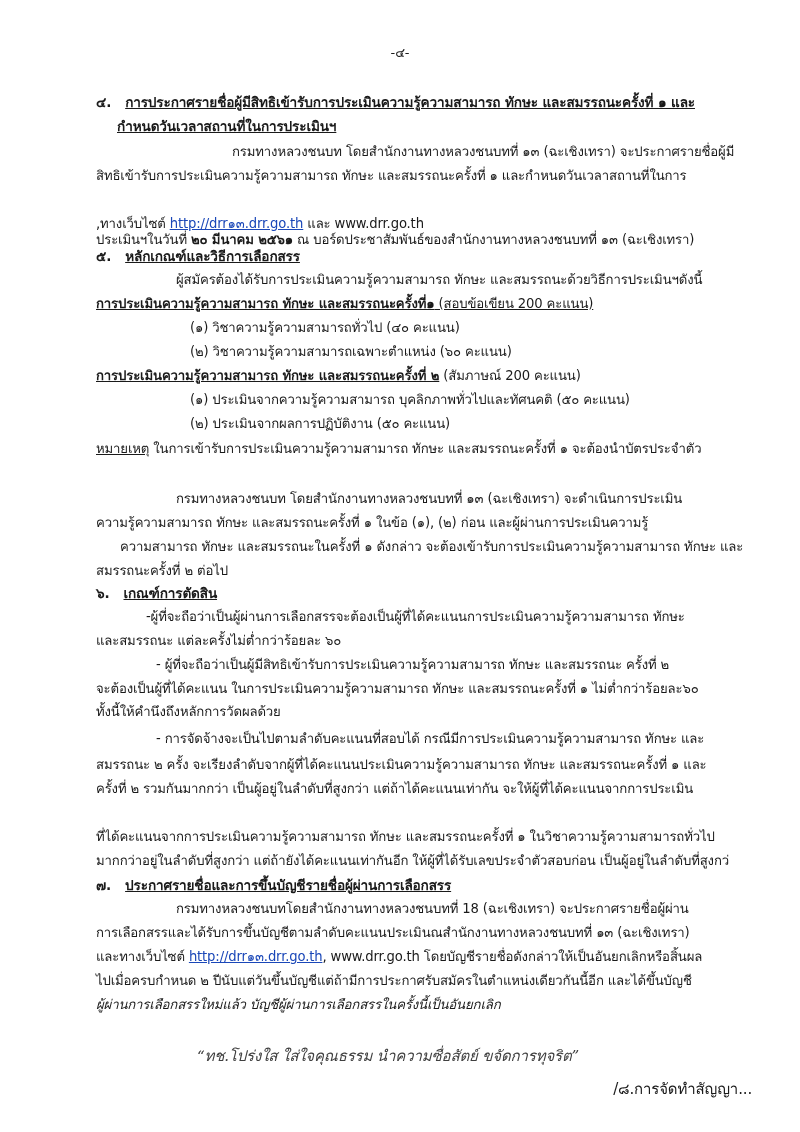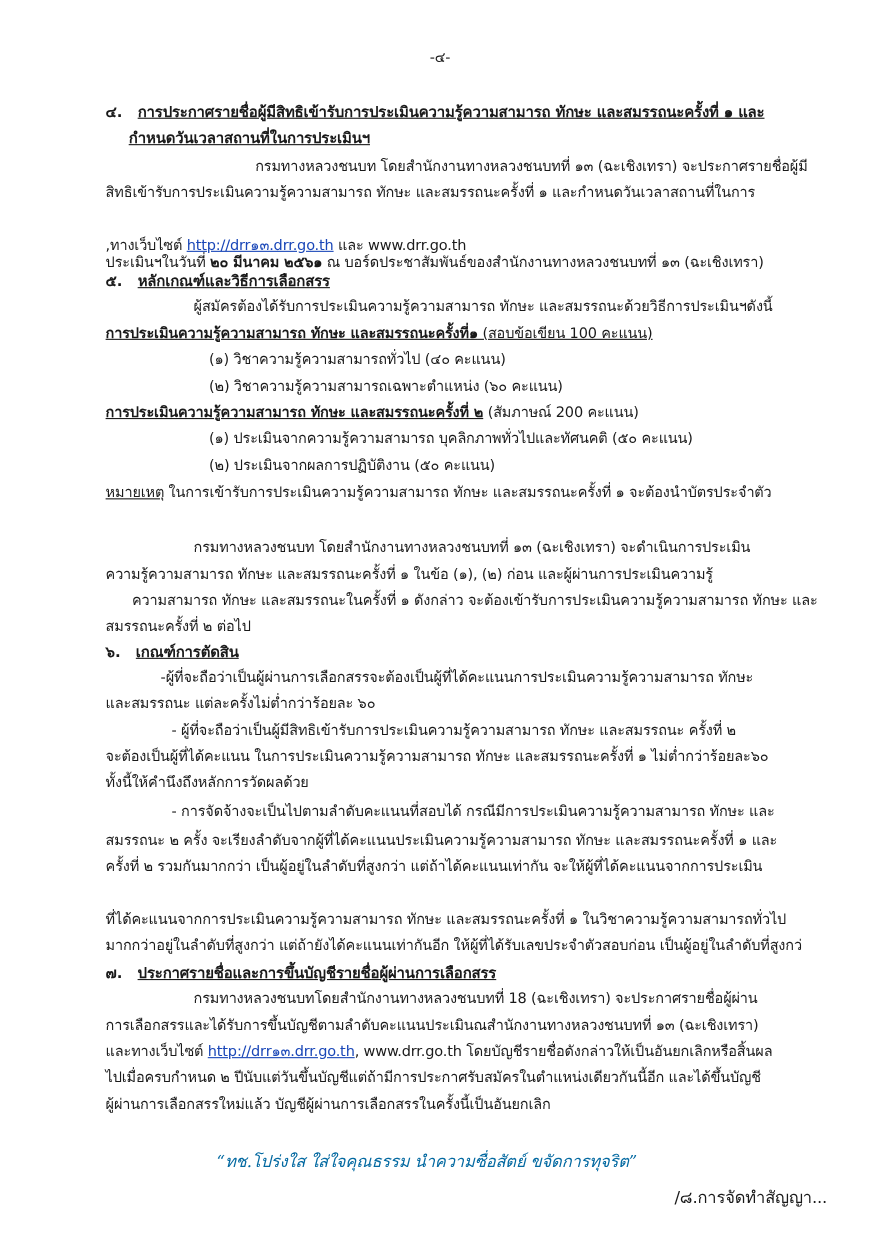--- a/index.html
+++ b/index.html
@@ -15,21 +15,21 @@
     }
     .page-number { left: 0; width: 800px; text-align: center; top: 44px; font-size: 13px; }
     .heading { font-weight: bold; font-size: 13.6px; }
     .heading .num { margin-right: 14px; }
     .heading .title, .u { text-decoration: underline; }
     .b { font-weight: bold; }
     .link { color: #1a47b8; text-decoration: underline; }
     .motto {
       left: 0; width: 776px; text-align: center; top: 1047px;
       font-family: "DejaVu Serif", "Liberation Serif", serif;
-      font-style: italic; color: #0369a1; font-size: 15px;
+      font-style: italic; color: #404040; font-size: 15px;
     }
     .continuation { right: 48px; top: 1080px; font-size: 15px; }
   </style>
 </head>
 <body>
 
 <div class="page">
 
   <div class="line page-number">-๔-</div>
 
@@ -46,21 +46,21 @@
   </div>
   <div class="line" style="left:96px; top:215px;">
     <span>,ทางเว็บไซต์ </span><a class="link">http://drr๑๓.drr.go.th</a><span> และ www.drr.go.th</span>
   </div>
 
   <div class="line heading" style="left:96px; top:247px;">
     <span class="num">๕.</span><span class="title">หลักเกณฑ์และวิธีการเลือกสรร</span>
   </div>
   <div class="line" style="left:176px; top:271px;">ผู้สมัครต้องได้รับการประเมินความรู้ความสามารถ ทักษะ และสมรรถนะด้วยวิธีการประเมินฯดังนี้</div>
   <div class="line" style="left:96px; top:295px;">
-    <span class="b u">การประเมินความรู้ความสามารถ ทักษะ และสมรรถนะครั้งที่๑</span><span class="u"> (สอบข้อเขียน  100 คะแนน)</span>
+    <span class="b u">การประเมินความรู้ความสามารถ ทักษะ และสมรรถนะครั้งที่๑</span><span class="u"> (สอบข้อเขียน  200 คะแนน)</span>
   </div>
   <div class="line" style="left:190px; top:319px;">(๑)  วิชาความรู้ความสามารถทั่วไป (๔๐ คะแนน)</div>
   <div class="line" style="left:190px; top:343px;">(๒)  วิชาความรู้ความสามารถเฉพาะตำแหน่ง (๖๐ คะแนน)</div>
   <div class="line" style="left:96px; top:367px;">
     <span class="b u">การประเมินความรู้ความสามารถ ทักษะ และสมรรถนะครั้งที่ ๒</span><span> (สัมภาษณ์  200 คะแนน)</span>
   </div>
   <div class="line" style="left:190px; top:391px;">(๑)  ประเมินจากความรู้ความสามารถ บุคลิกภาพทั่วไปและทัศนคติ  (๕๐ คะแนน)</div>
   <div class="line" style="left:190px; top:415px;">(๒)  ประเมินจากผลการปฏิบัติงาน  (๕๐ คะแนน)</div>
   <div class="line" style="left:96px; top:440px;">
     <span class="u">หมายเหตุ</span><span> ในการเข้ารับการประเมินความรู้ความสามารถ ทักษะ และสมรรถนะครั้งที่ ๑ จะต้องนำบัตรประจำตัว</span>
@@ -86,18 +86,18 @@
 
   <div class="line heading" style="left:96px; top:876px;">
     <span class="num">๗.</span><span class="title">ประกาศรายชื่อและการขึ้นบัญชีรายชื่อผู้ผ่านการเลือกสรร</span>
   </div>
   <div class="line" style="left:176px; top:900px;">กรมทางหลวงชนบทโดยสำนักงานทางหลวงชนบทที่  18  (ฉะเชิงเทรา) จะประกาศรายชื่อผู้ผ่าน</div>
   <div class="line" style="left:96px; top:924px;">การเลือกสรรและได้รับการขึ้นบัญชีตามลำดับคะแนนประเมินณสำนักงานทางหลวงชนบทที่ ๑๓ (ฉะเชิงเทรา)</div>
   <div class="line" style="left:96px; top:948px;">
     <span>และทางเว็บไซต์  </span><a class="link">http://drr๑๓.drr.go.th</a><span>, www.drr.go.th  โดยบัญชีรายชื่อดังกล่าวให้เป็นอันยกเลิกหรือสิ้นผล</span>
   </div>
   <div class="line" style="left:96px; top:972px;">ไปเมื่อครบกำหนด ๒ ปีนับแต่วันขึ้นบัญชีแต่ถ้ามีการประกาศรับสมัครในตำแหน่งเดียวกันนี้อีก และได้ขึ้นบัญชี</div>
-  <div class="line" style="left:96px; top:996px;">ผู้ผ่านการเลือกสรรใหม่แล้ว บัญชีผู้ผ่านการเลือกสรรในครั้งนี้เป็นอันยกเลิก</div>
+  <div class="line" style="left:96px; top:996px;font-style:italic;">ผู้ผ่านการเลือกสรรใหม่แล้ว บัญชีผู้ผ่านการเลือกสรรในครั้งนี้เป็นอันยกเลิก</div>
 
   <div class="line motto">“ทช.โปร่งใส ใส่ใจคุณธรรม นำความซื่อสัตย์ ขจัดการทุจริต”</div>
   <div class="line continuation">/๘.การจัดทำสัญญา...</div>
 
 </div>
 
 </body></html>

